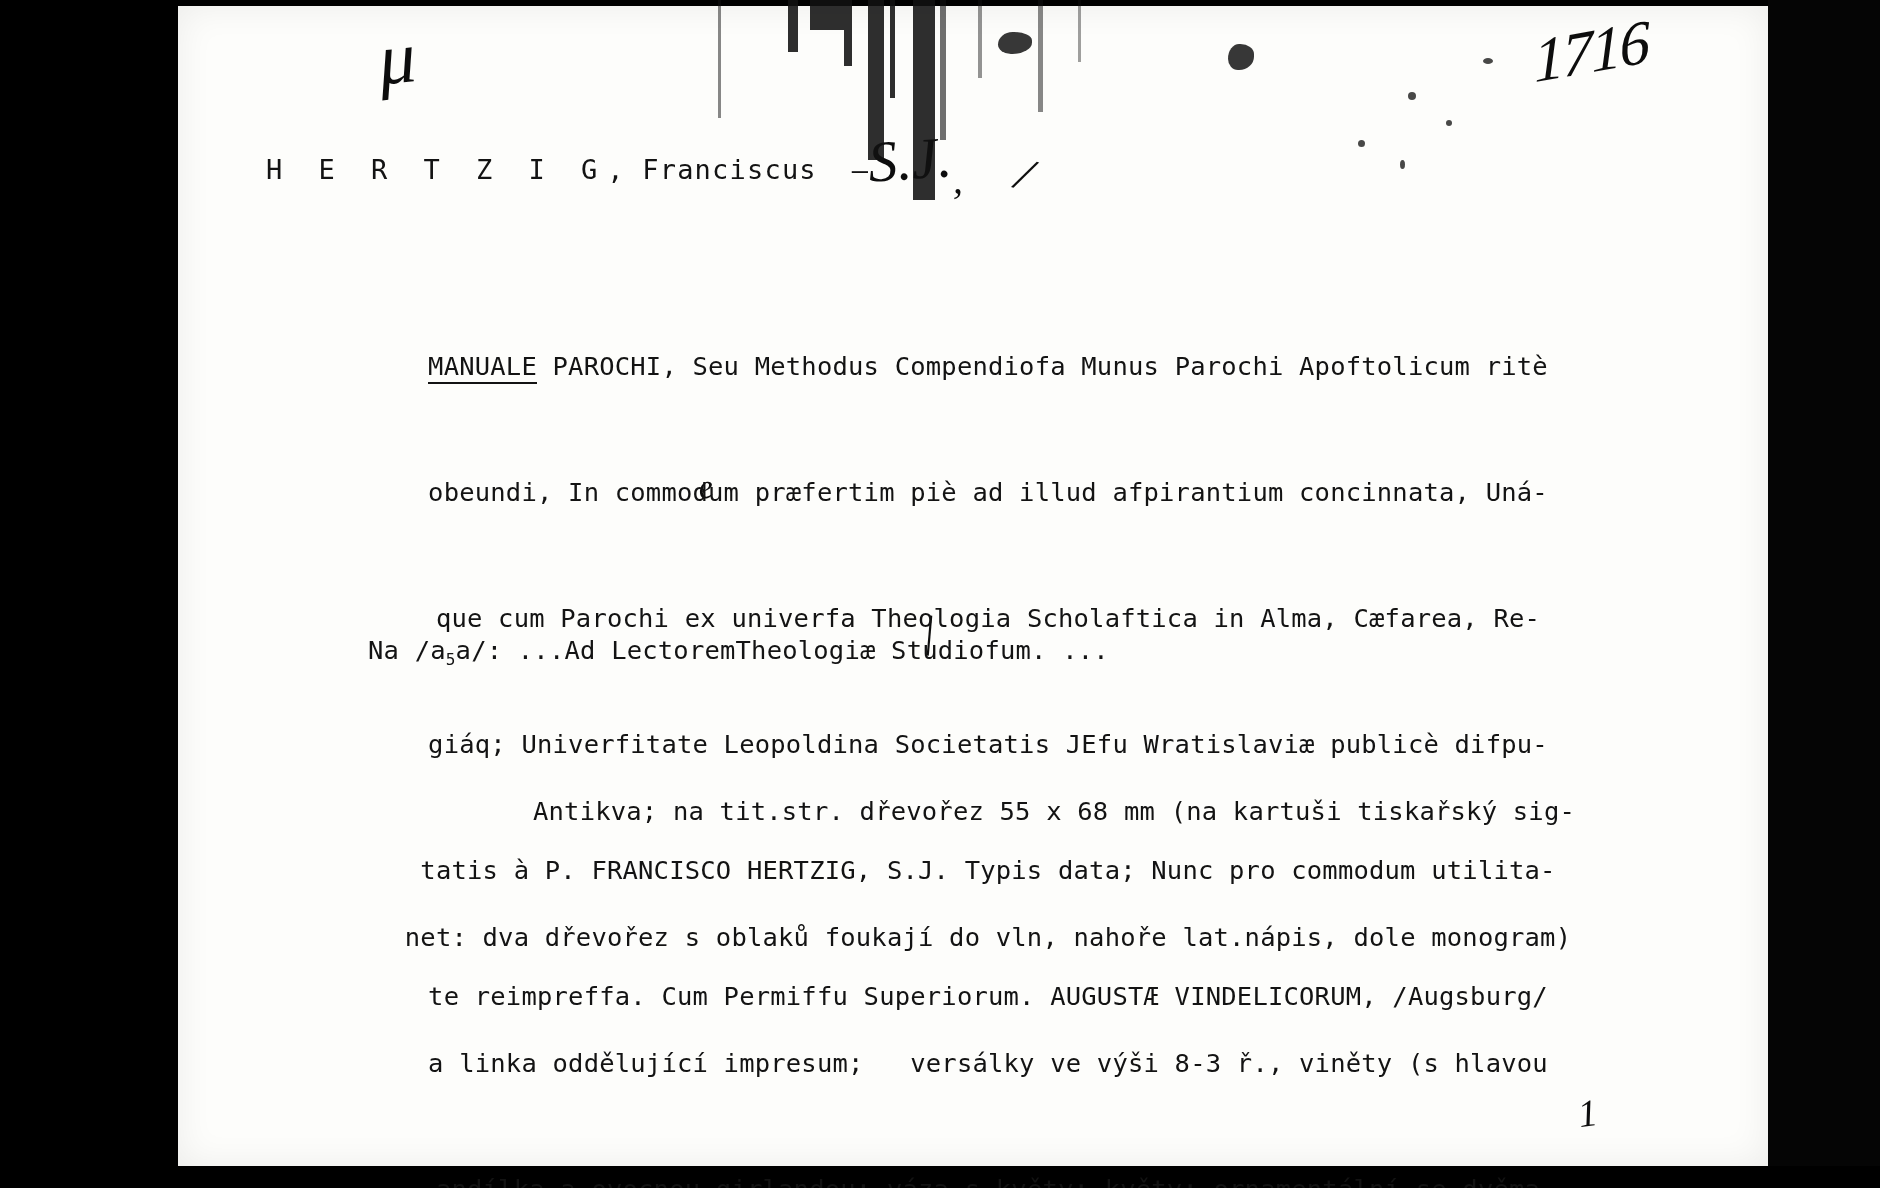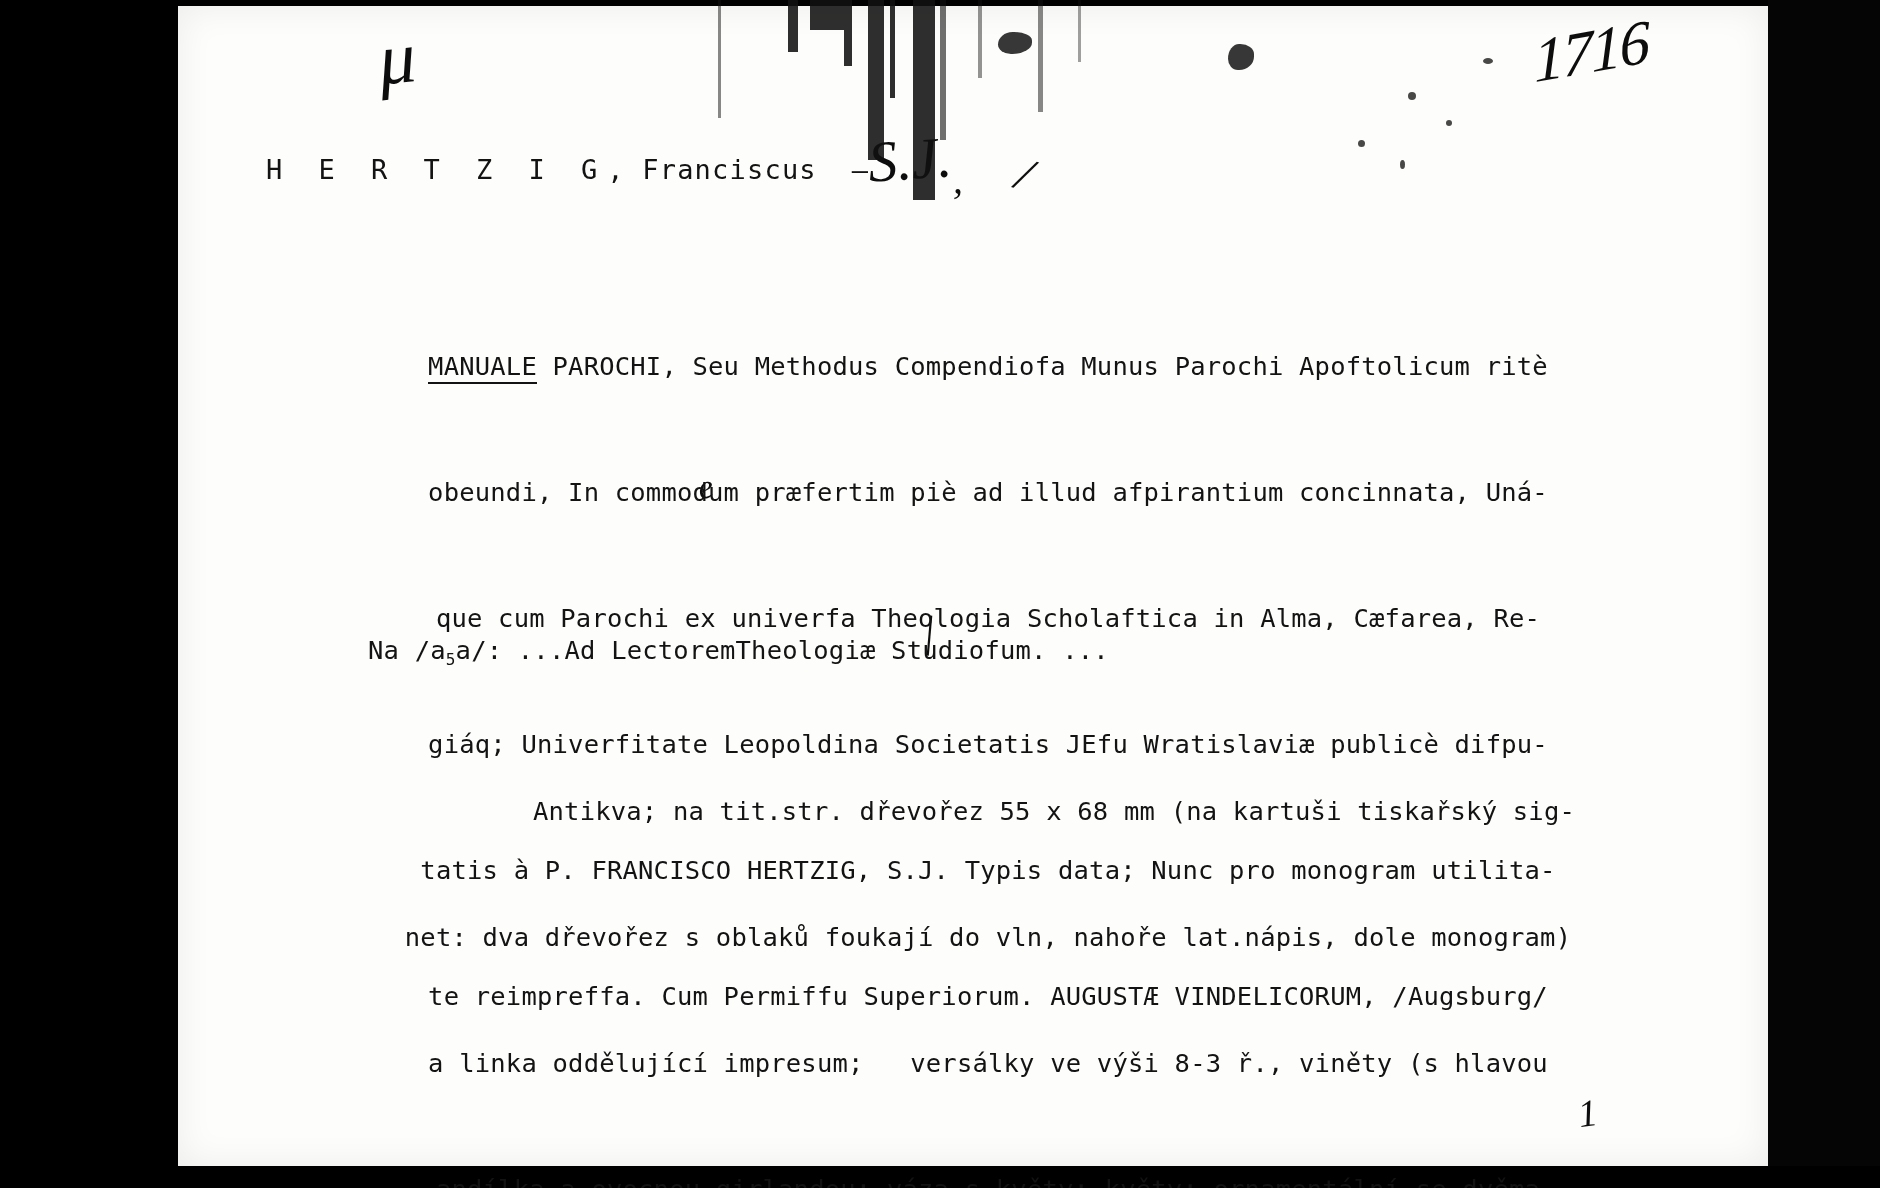--- a/index.html
+++ b/index.html
@@ -175,21 +175,21 @@
       <div class="hand" id="mark-stroke">|</div>
       <div class="hand" id="mark-page">1</div>
 
       <div class="head-line"><span class="spaced">H E R T Z I G</span><span>, Franciscus  —</span></div>
 
       <div class="para" id="main-para">
         <span class="line"><span class="u">MANUALE</span><span> PAROCHI, Seu Methodus Compendiofa Munus Parochi Apoftolicum ritè</span></span>
         <span class="line">obeundi, In commodum præfertim piè ad illud afpirantium concinnata, Uná-</span>
         <span class="line">que cum Parochi ex univerfa Theologia Scholaftica in Alma, Cæfarea, Re-</span>
         <span class="line">giáq; Univerfitate Leopoldina Societatis JEfu Wratislaviæ publicè difpu-</span>
-        <span class="line">tatis à P. FRANCISCO HERTZIG, S.J. Typis data; Nunc pro monogram utilita-</span>
+        <span class="line">tatis à P. FRANCISCO HERTZIG, S.J. Typis data; Nunc pro commodum utilita-</span>
         <span class="line">te reimpreffa. Cum Permiffu Superiorum. AUGUSTÆ VINDELICORUM, /Augsburg/</span>
         
       </div>
 
       <div class="para" id="na-para"><span>Na /a</span><span class="sub">5</span><span>a/: ...Ad LectoremTheologiæ Studiofum. ...</span></div>
 
       <div class="para" id="ant-para">
         <span class="line indent">Antikva; na tit.str. dřevořez 55 x 68 mm (na kartuši tiskařský sig-</span>
         <span class="line">net: dva dřevořez s oblaků foukají do vln, nahoře lat.nápis, dole monogram)</span>
         <span class="line">a linka oddělující impresum;   versálky ve výši 8-3 ř., viněty (s hlavou</span>

